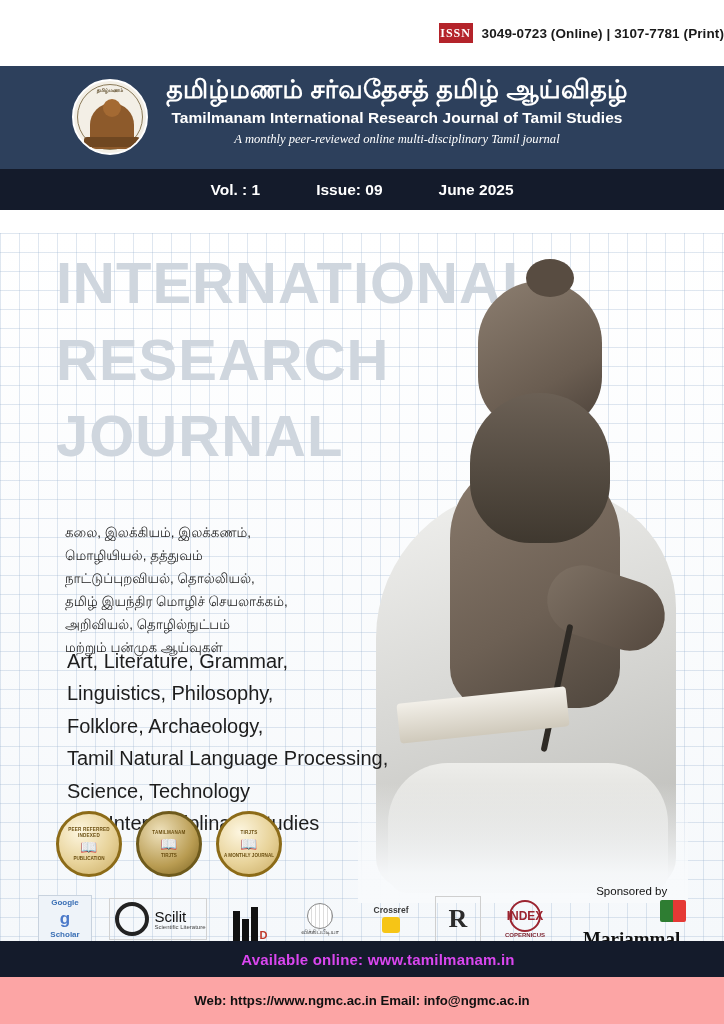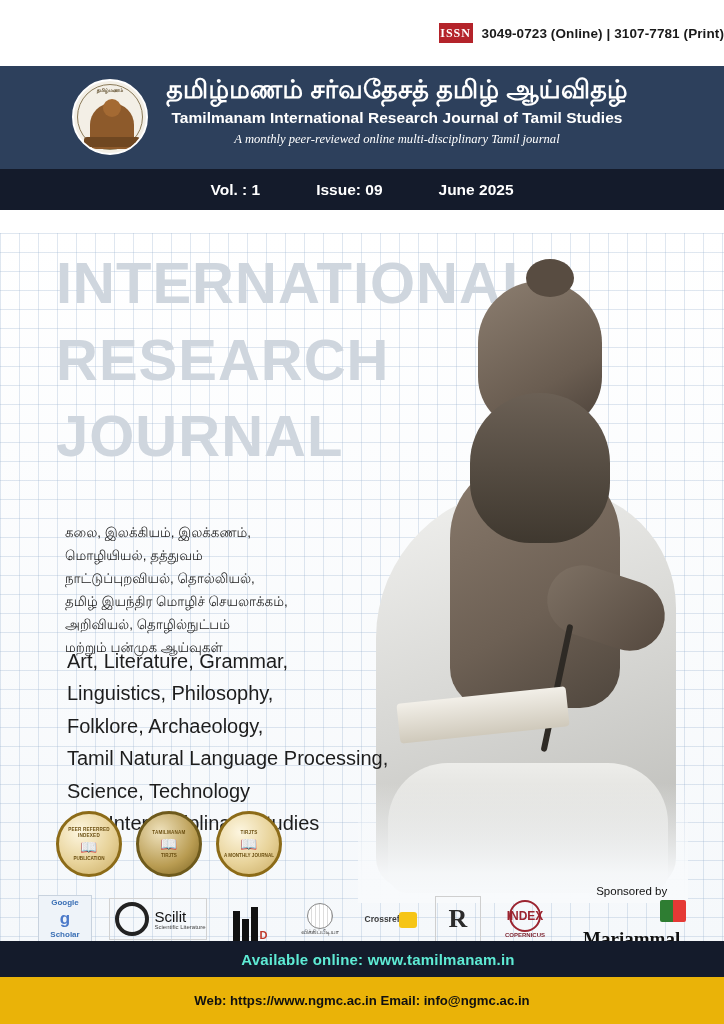--- a/index.html
+++ b/index.html
@@ -426,21 +426,21 @@
     color: #333; font-size: 6px; text-align: center;
   }
   .ix-wiki .globe {
     width: 24px; height: 24px; border-radius: 50%;
     border: 1px solid #888;
     background:
       repeating-linear-gradient(90deg, #fff 0 3px, #ddd 3px 4px);
   }
   .ix-crossref {
     width: 54px; height: 44px;
-    flex-direction: row; align-items: center; justify-content: center;
+    flex-direction: column; align-items: center; justify-content: center;
     color: #3b3b3b; font-size: 8.5px; font-weight: bold;
   }
   .ix-crossref .mark {
     width: 18px; height: 16px;
     background: #f6c516;
     border-radius: 3px;
     margin-top: 2px;
   }
   .ix-rg {
     width: 44px; height: 44px;
@@ -502,32 +502,32 @@
     position: absolute;
     left: 0; right: 0;
     bottom: 47px;
     height: 36px;
     background: #141b2b;
     display: flex;
     align-items: center;
     justify-content: center;
   }
   .footer-bar span {
-    color: #5eead4;
+    color: #d946ef;
     font-size: 15px;
     font-weight: bold;
     letter-spacing: 0.2px;
     margin-left: 32px;
   }
   .footer-web {
     position: absolute;
     left: 0; right: 0;
     bottom: 0;
     height: 47px;
-    background: #eab308;
+    background: #fca5a5;
     display: flex;
     align-items: center;
     justify-content: center;
     color: #111111;
     font-size: 13.2px;
     font-weight: bold;
   }
 </style>
 </head>
 <body>

